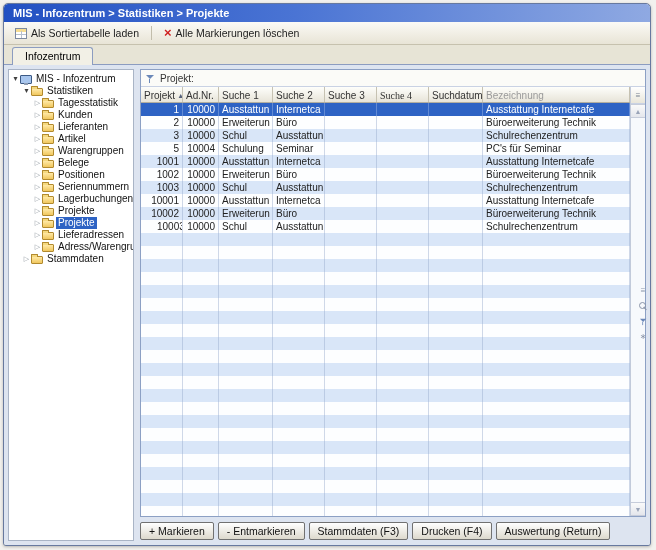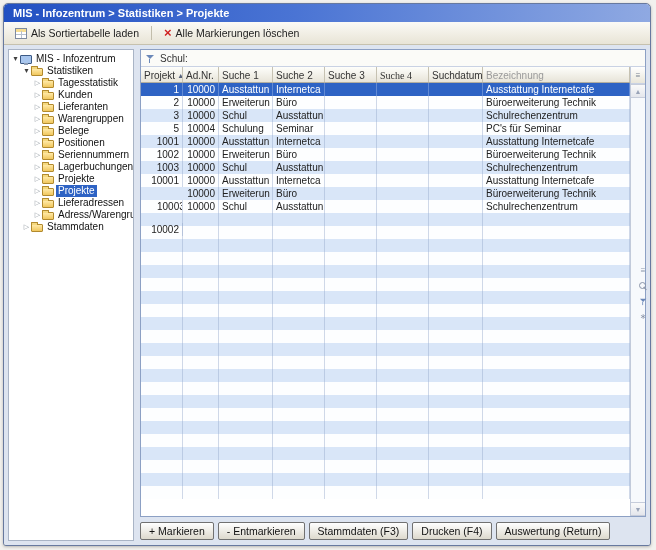--- a/index.html
+++ b/index.html
@@ -113,20 +113,23 @@
       <span class="ic-table"></span>
       <span>Als Sortiertabelle laden</span>
     </div>
     <div class="tsep"></div>
     <div class="tbtn">
       <span class="ic-x">×</span>
       <span>Alle Markierungen löschen</span>
     </div>
   </div>
 
+  <div class="tabstrip">
+    <div class="tab">Infozentrum</div>
+  </div>
 
   <div class="content">
 
     <div class="treepanel">
   <div class="titem" style="padding-left: 2px;">
     <span class="exp expanded">▾</span>
     <span class="ic ic-computer"></span>
     <span class="lbl">MIS - Infozentrum</span>
   </div>
 
@@ -147,20 +150,25 @@
     <span class="ic ic-folder"></span>
     <span class="lbl">Kunden</span>
   </div>
 
   <div class="titem" style="padding-left: 24px;">
     <span class="exp collapsed">▷</span>
     <span class="ic ic-folder"></span>
     <span class="lbl">Lieferanten</span>
   </div>
 
+  <div class="titem" style="padding-left: 24px;">
+    <span class="exp collapsed">▷</span>
+    <span class="ic ic-folder"></span>
+    <span class="lbl">Artikel</span>
+  </div>
 
   <div class="titem" style="padding-left: 24px;">
     <span class="exp collapsed">▷</span>
     <span class="ic ic-folder"></span>
     <span class="lbl">Warengruppen</span>
   </div>
 
   <div class="titem" style="padding-left: 24px;">
     <span class="exp collapsed">▷</span>
     <span class="ic ic-folder"></span>
@@ -218,21 +226,21 @@
   </div>
 </div>
 
     <div class="splitter"></div>
 
     <div class="rightcol">
       <div class="grid">
 
         <div class="filterrow">
           <span class="ic-funnel"></span>
-          <span>Schul:</span>
+          <span>Projekt:</span>
         </div>
 
         <div class="gridbody">
           <div class="gridmain">
             <div class="headerrow">
                 <div class="hcell" style="flex: 0 0 42px;">
                   <span>Projekt</span>
                   <span class="sortglyph">▲</span>
                 </div>
                 <div class="hcell" style="flex: 0 0 36px;">
@@ -332,21 +340,21 @@
                   <div class="gcell num" style="flex: 0 0 42px;">10001</div>
                   <div class="gcell num" style="flex: 0 0 36px;">10000</div>
                   <div class="gcell" style="flex: 0 0 54px;">Ausstattun</div>
                   <div class="gcell" style="flex: 0 0 52px;">Internetca</div>
                   <div class="gcell" style="flex: 0 0 52px;"></div>
                   <div class="gcell" style="flex: 0 0 52px;"></div>
                   <div class="gcell" style="flex: 0 0 54px;"></div>
                   <div class="gcell" style="flex: 1 1 0%;">Ausstattung Internetcafe</div>
                 </div>
                 <div class="grow stripe">
-                  <div class="gcell num" style="flex: 0 0 42px; margin-top: 36px;">10002</div>
+                  <div class="gcell num" style="flex: 0 0 42px;">10002</div>
                   <div class="gcell num" style="flex: 0 0 36px;">10000</div>
                   <div class="gcell" style="flex: 0 0 54px;">Erweiterun</div>
                   <div class="gcell" style="flex: 0 0 52px;">Büro</div>
                   <div class="gcell" style="flex: 0 0 52px;"></div>
                   <div class="gcell" style="flex: 0 0 52px;"></div>
                   <div class="gcell" style="flex: 0 0 54px;"></div>
                   <div class="gcell" style="flex: 1 1 0%;">Büroerweiterung Technik</div>
                 </div>
                 <div class="grow plain">
                   <div class="gcell num" style="flex: 0 0 42px; padding-left: 16px;">10003</div>

